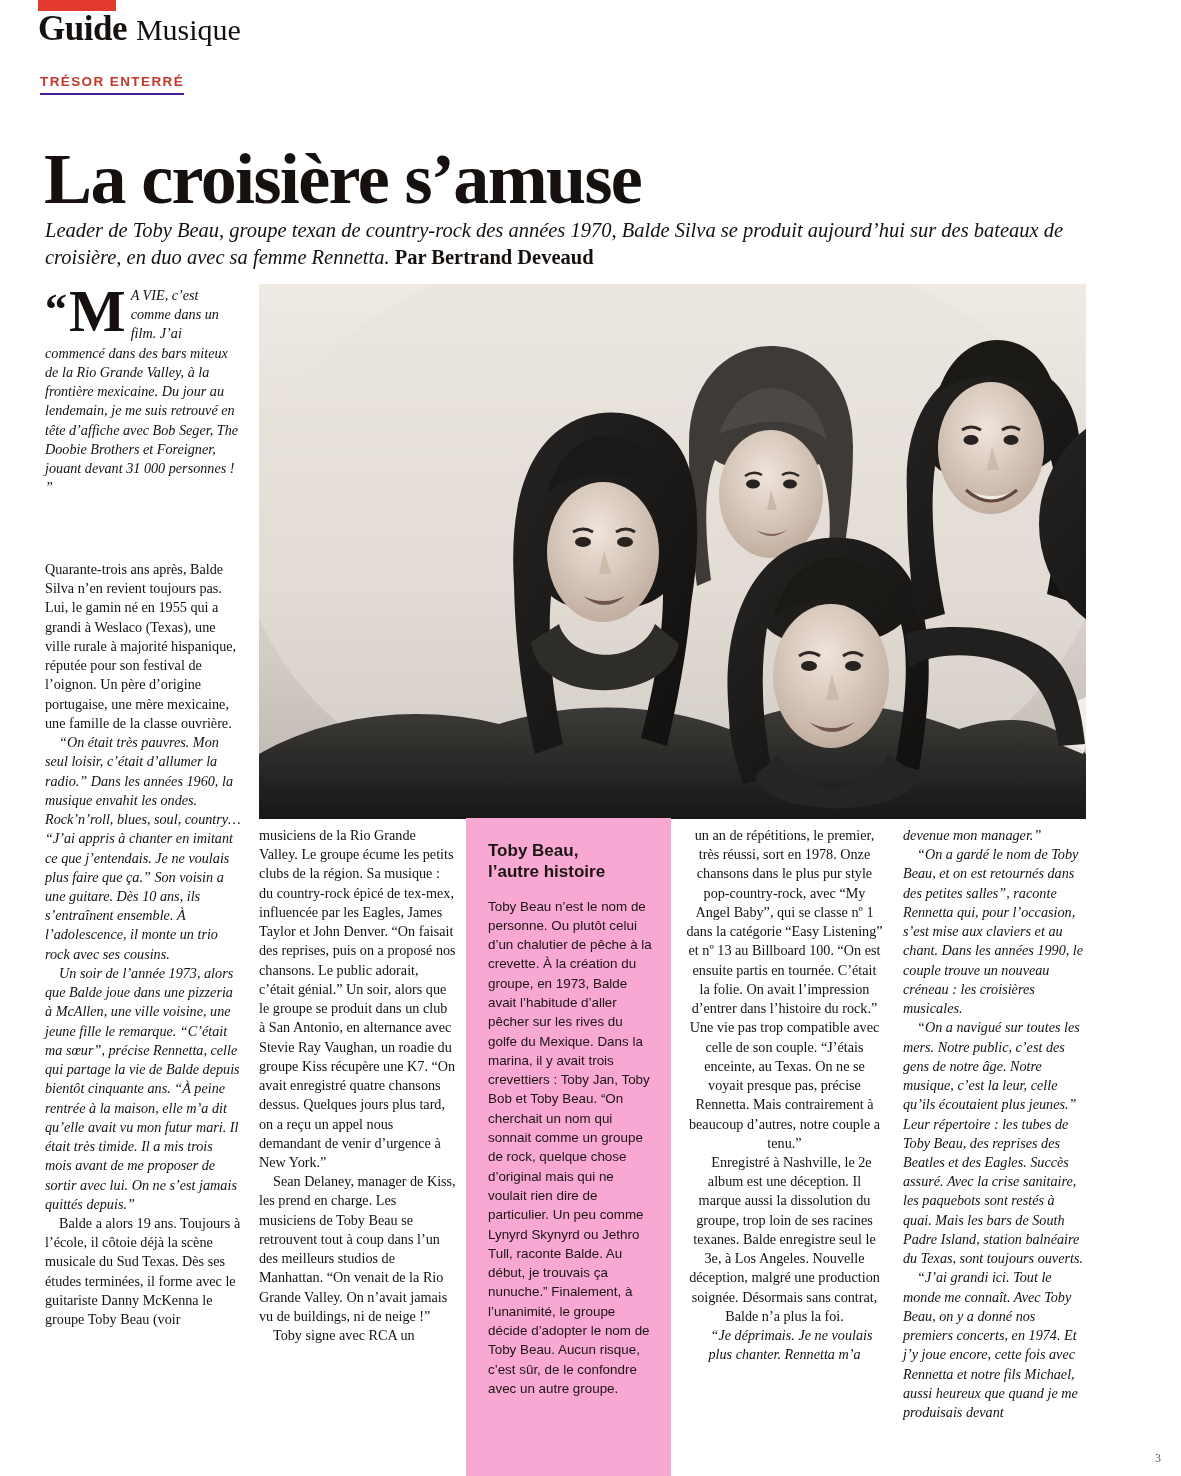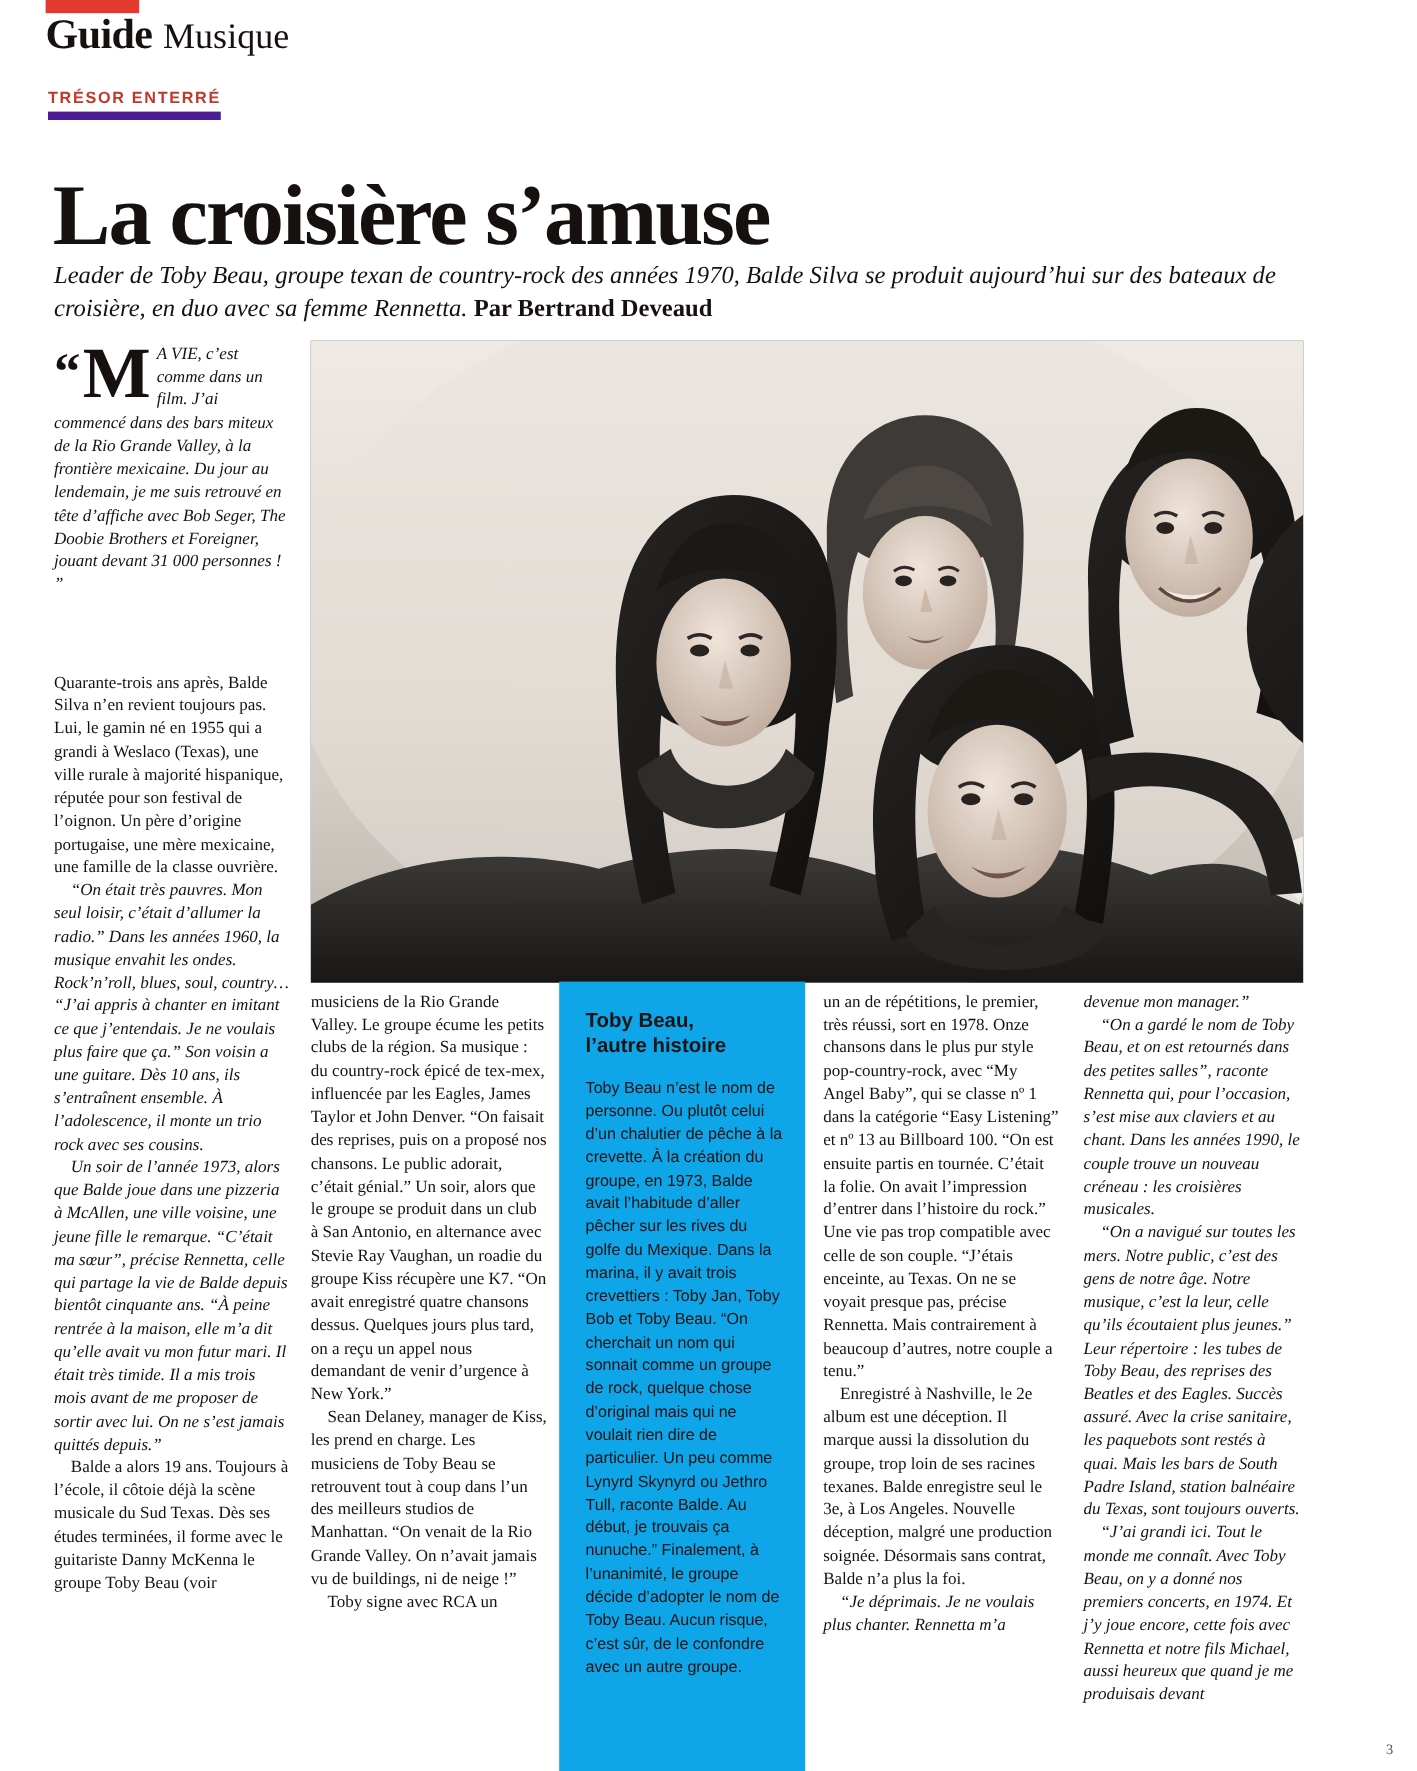--- a/index.html
+++ b/index.html
@@ -50,21 +50,21 @@
   }
   .rubric {
     position: absolute;
     left: 40px;
     top: 74px;
     font-family: "Liberation Sans", sans-serif;
     font-weight: bold;
     font-size: 13.5px;
     letter-spacing: 1.4px;
     color: #c0392b;
-    border-bottom: 7px solid #4c1d95;
+    border-bottom: 2px solid #4c1d95;
     padding-bottom: 4px;
     text-align: center;
   }
   .headline {
     position: absolute;
     left: 44px;
     top: 95px;
     font-family: "Liberation Serif", serif;
     font-weight: bold;
     font-size: 72px;
@@ -145,35 +145,36 @@
   }
   #col2 {
     left: 259px;
     top: 826px;
     width: 197px;
   }
   #col4 {
     left: 686px;
     top: 826px;
     width: 197px;
+    text-align: center;
   }
   #col5 {
     left: 903px;
     top: 826px;
     width: 183px;
     font-family: Liberation Serif, serif;
   }
   
   .sidebar {
     position: absolute;
     left: 466px;
     top: 818px;
     width: 205px;
     height: 658px;
-    background: #0ea5e9;
+    background: #f9a8d4;
     padding: 22px 19px 10px 22px;
   }
   .sidebar h2 {
     margin: 0 0 14px 0;
     font-family: "Liberation Sans", sans-serif;
     font-weight: bold;
     font-size: 17px;
     line-height: 1.25;
     color: #1a1412;
   }

